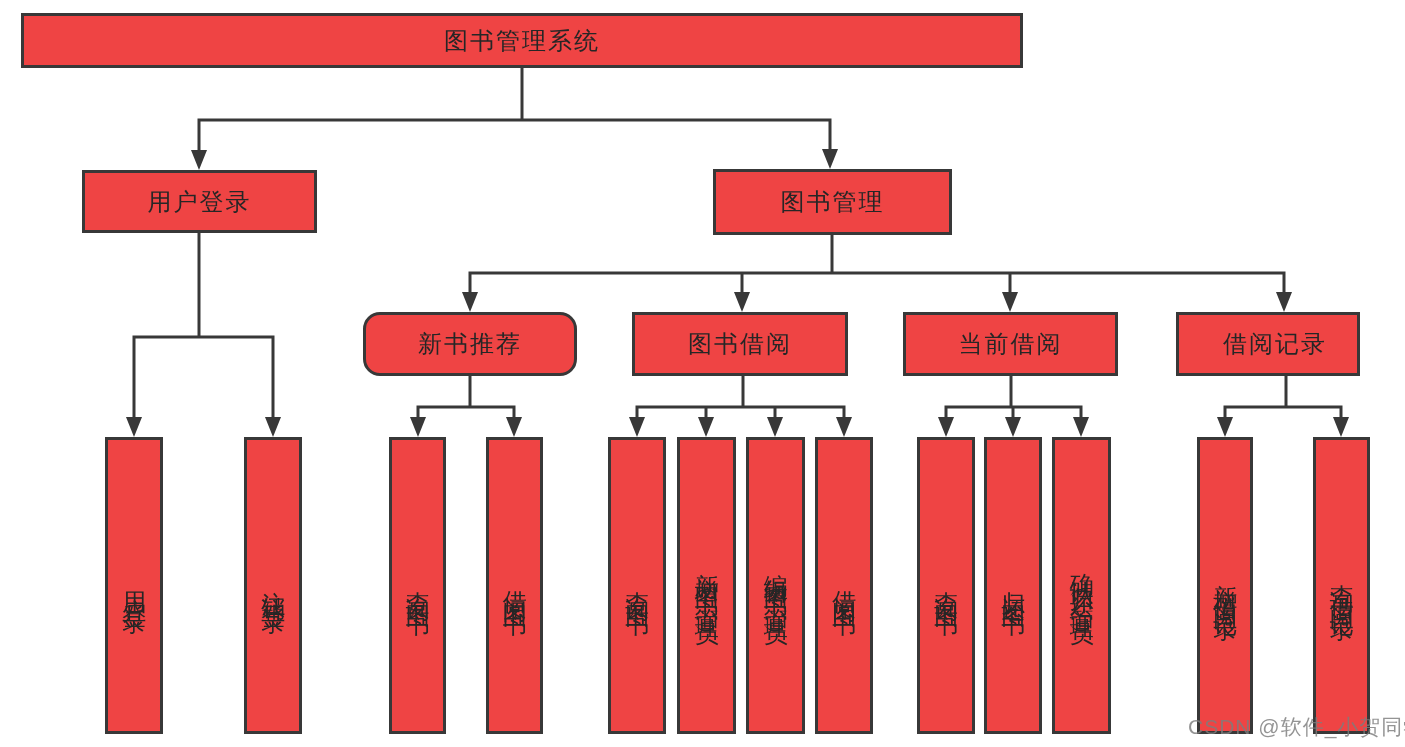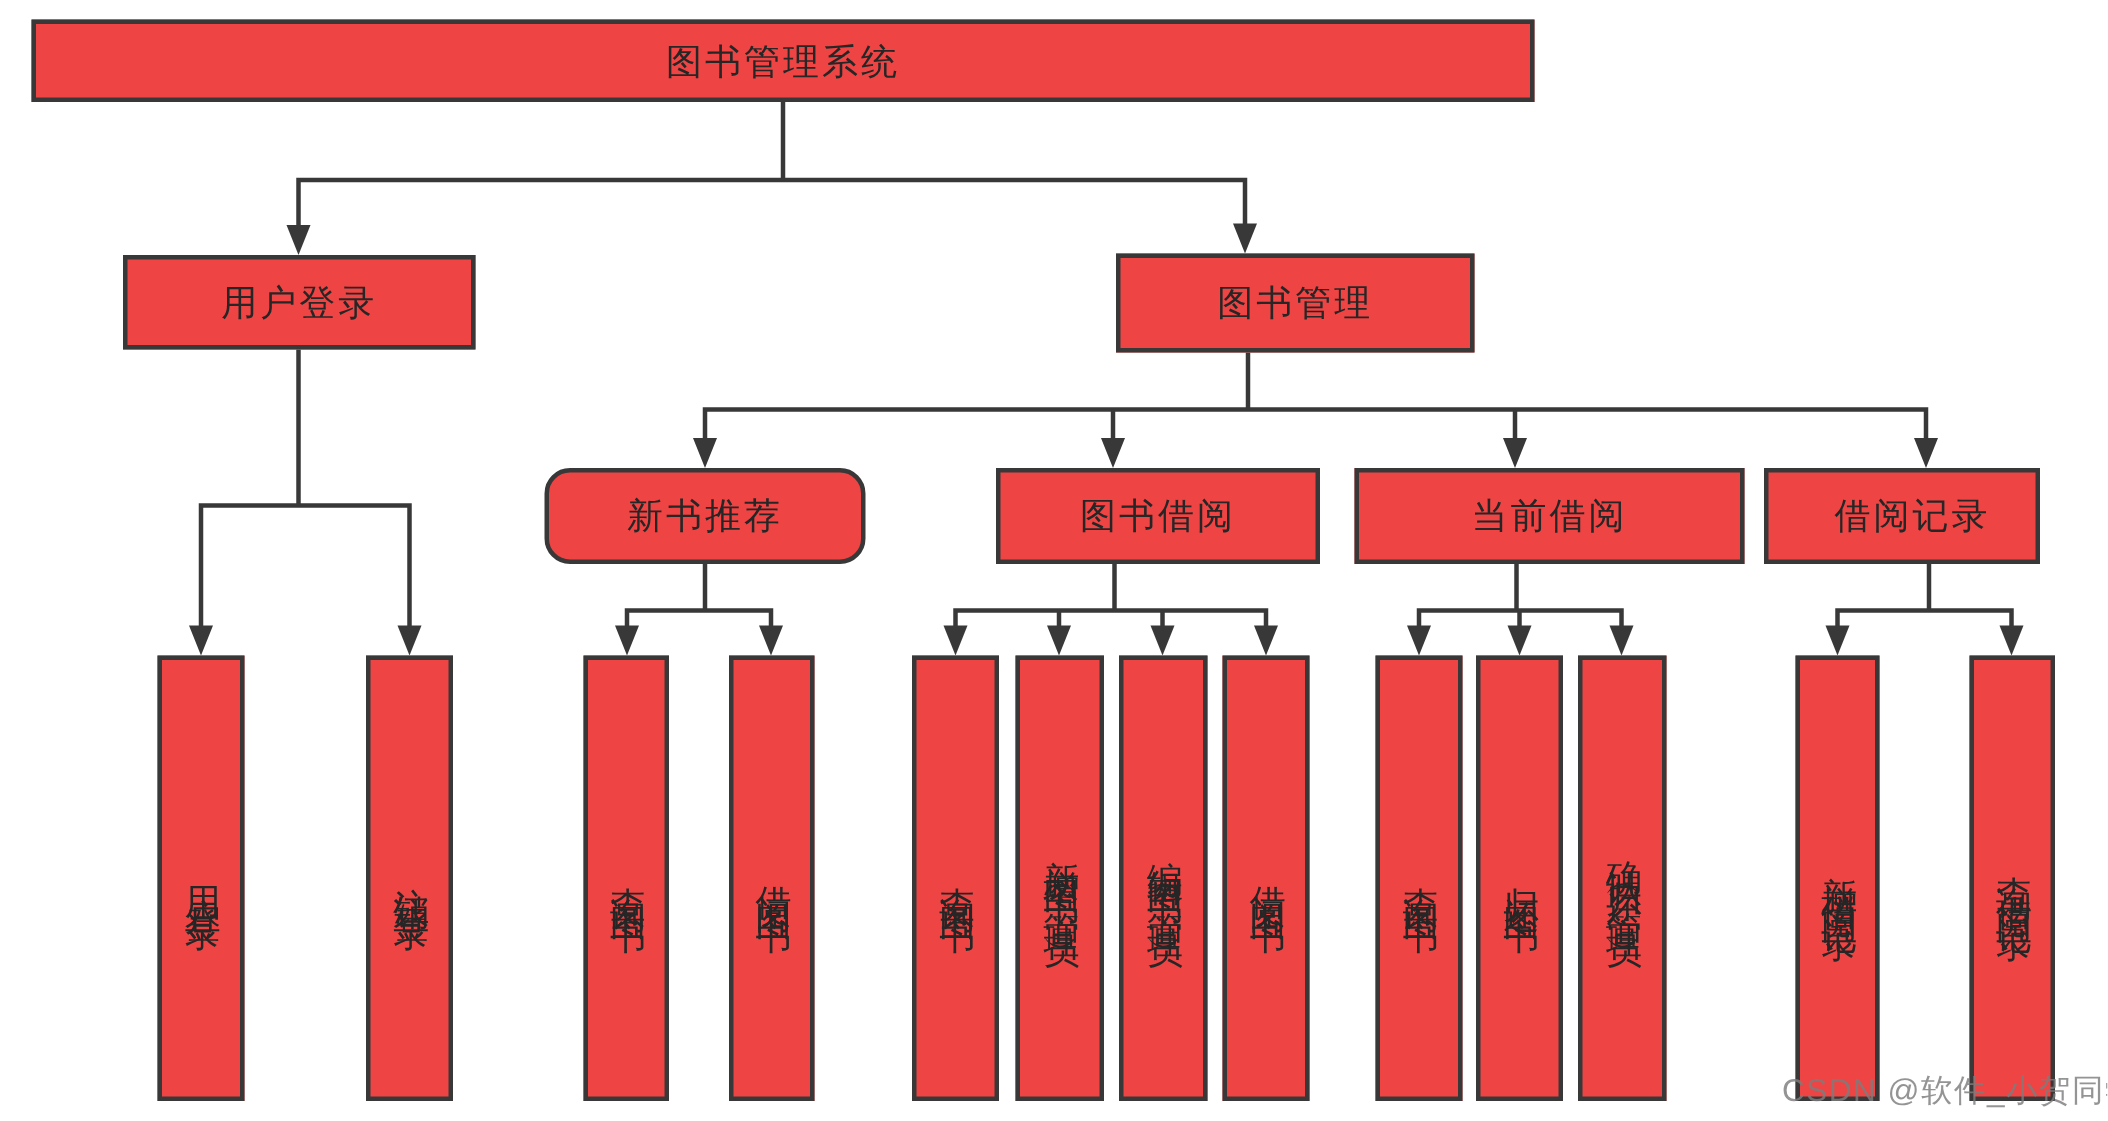--- a/index.html
+++ b/index.html
@@ -111,25 +111,25 @@
       <path d="M1286 376 V407"></path>
       <path d="M1225 419 V407 H1341 V419"></path>
       <polygon points="1217,417 1233,417 1225,437"></polygon>
       <polygon points="1333,417 1349,417 1341,437"></polygon>
     </g>
   </svg>
 
   <div class="node" style="left:21px; top:13px; width:1002px; height:55px;">图书管理系统</div>
 
   <div class="node" style="left:82px; top:170px; width:235px; height:63px;">用户登录</div>
-  <div class="node" style="left:713px; top:169px; width:239px; height:66px;margin-left:31px;">图书管理</div>
+  <div class="node" style="left:713px; top:169px; width:239px; height:66px;">图书管理</div>
 
   <div class="node" style="left:363px; top:312px; width:214px; height:64px;border-radius:17px;">新书推荐</div>
-  <div class="node" style="left:632px; top:312px; width:216px; height:64px;margin-left:32px;">图书借阅</div>
-  <div class="node" style="left:903px; top:312px; width:260px; height:64px;">当前借阅</div>
+  <div class="node" style="left:632px; top:312px; width:216px; height:64px;">图书借阅</div>
+  <div class="node" style="left:903px; top:312px; width:215px; height:64px;">当前借阅</div>
   <div class="node" style="left:1176px; top:312px; width:184px; height:64px;padding-left:14px;">借阅记录</div>
 
   <div class="node leaf" style="left:105px; top:437px; width:58px; height:297px;">
     <span>用户登录</span>
   </div>
   <div class="node leaf" style="left:244px; top:437px; width:58px; height:297px;">
     <span>注销登录</span>
   </div>
 
   <div class="node leaf" style="left:389px; top:437px; width:57px; height:297px;">

